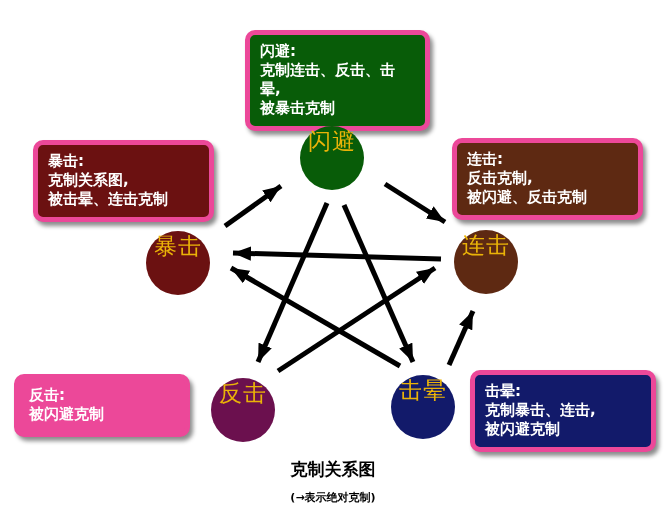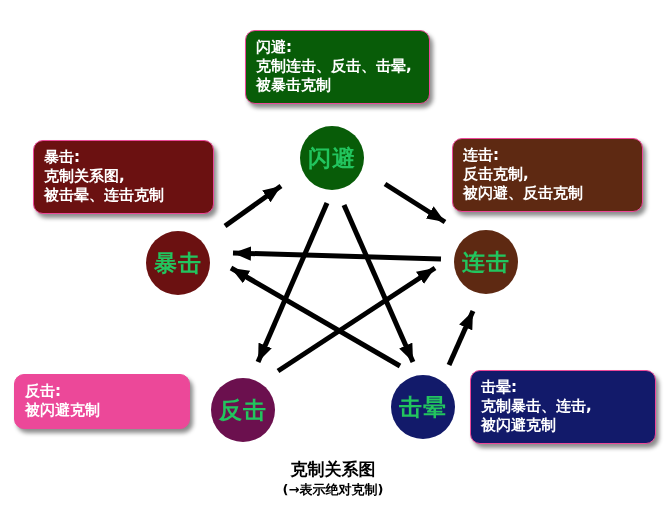--- a/index.html
+++ b/index.html
@@ -15,37 +15,37 @@
     position: absolute;
     left: 0; top: 0;
     width: 666px; height: 515px;
     pointer-events: none;
   }
   .node {
     position: absolute;
     width: 64px; height: 64px;
     border-radius: 50%;
     display: flex;
-    align-items: center;
+    align-items: flex-start;
     justify-content: center;
-    color: #22c55e;
+    color: #eab308;
     font-size: 23px;
-    font-weight: bold;
+    font-weight: normal;
     letter-spacing: 1px;
     z-index: 3;
   }
   .node-shanbi { left: 300px; top: 126px; }
   .node-baoji  { left: 146px; top: 231px; }
   .node-lianji { left: 454px; top: 230px; }
   .node-fanji  { left: 211px; top: 378px; }
   .node-jiyun  { left: 391px; top: 375px; }
 
   .infobox {
     position: absolute;
-    border: 1px solid #ec4899;
+    border: 5px solid #ec4899;
     border-radius: 10px;
     box-shadow: 3px 4px 4px rgba(0,0,0,0.45);
     color: #ffffff;
     font-size: 15px;
     font-weight: bold;
     line-height: 19px;
     padding: 7px 10px 8px 10px;
     box-sizing: border-box;
     z-index: 2;
   }
@@ -57,21 +57,21 @@
 
   .caption {
     position: absolute;
     left: 0; right: 0;
     top: 458px;
     text-align: center;
     color: #000000;
     z-index: 1;
   }
   .caption-title { font-size: 17px; font-weight: bold; }
-  .caption-legend { font-size: 13px; font-weight: bold; margin-top: 0; }
+  .caption-legend { font-size: 11px; font-weight: bold; margin-top: 9px; }
 </style>
 </head>
 <body>
 
 <div class="stage">
 
   <svg id="arrows" class="arrows-layer" viewBox="0 0 666 515" xmlns="http://www.w3.org/2000/svg">
     <defs>
       <marker id="ah" viewBox="0 0 10 8" markerWidth="18" markerHeight="15" refX="10" refY="4" orient="auto" markerUnits="userSpaceOnUse">
         <path id="ah-path" d="M0,0 L10,4 L0,8 Z" fill="#000000"></path>

